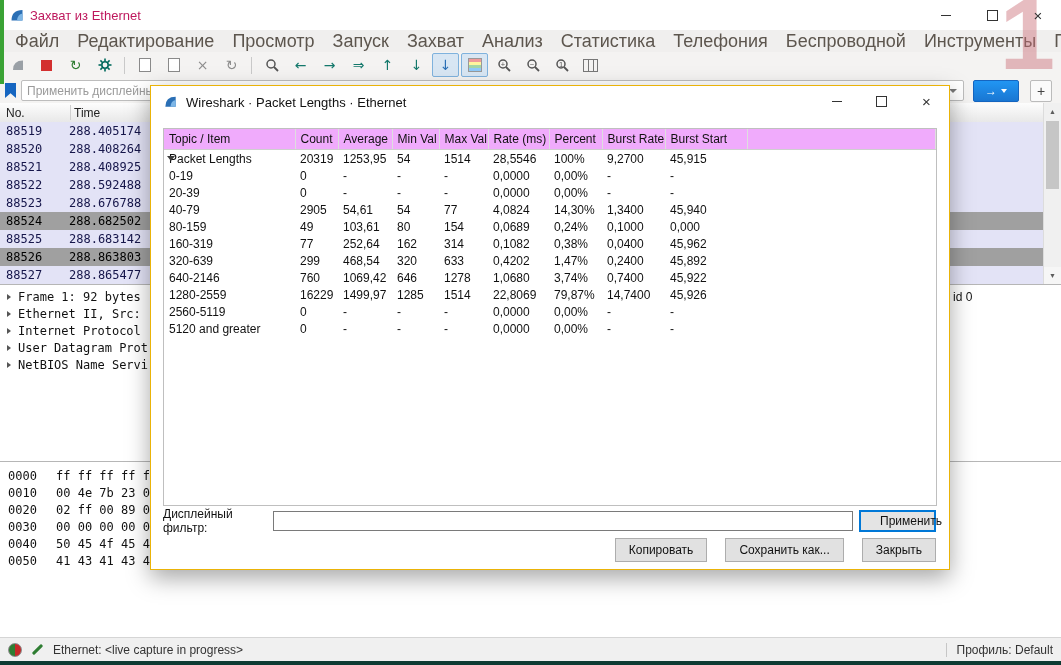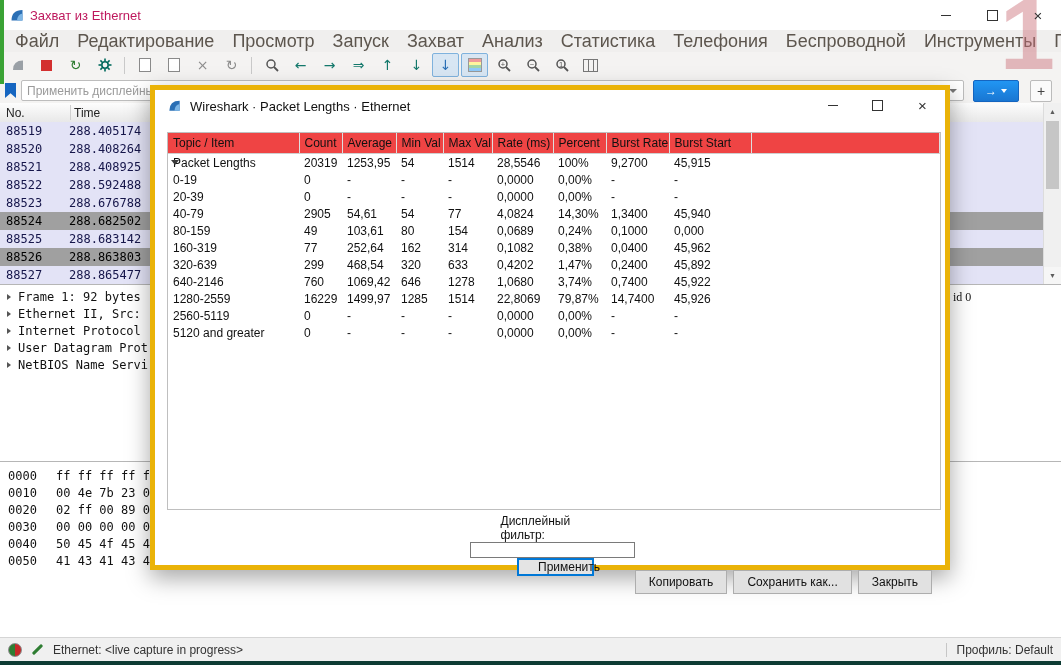--- a/index.html
+++ b/index.html
@@ -80,21 +80,21 @@
 
   
   .details-pane{position:absolute;top:284px;left:0;right:0;height:177px;background:#fff;
                 border-top:1px solid #b6b6b6;}
   .dline{height:17px;display:flex;align-items:center;gap:7px;padding-left:7px;
          font-family:"DejaVu Sans Mono",monospace;font-size:12px;color:#111;}
   .details-lines{padding-top:3px;}
   .caret{width:0;height:0;border-left:4px solid #555;border-top:3px solid transparent;
          border-bottom:3px solid transparent;flex:0 0 auto;}
   .details-right-fragment{position:absolute;left:953px;top:5px;
-         font-family:Liberation Serif, serif;font-size:12px;color:#111;}
+         font-family:Liberation Sans, sans-serif;font-size:12px;color:#111;}
 
   .hex-pane{position:absolute;top:461px;left:0;right:0;height:176px;background:#fff;
             border-top:1px solid #b6b6b6;}
   .hex-lines{padding-top:6px;}
   .hline{height:17px;line-height:17px;font-family:"DejaVu Sans Mono",monospace;font-size:12px;color:#111;}
   .hoff{display:inline-block;width:48px;padding-left:8px;}
 
   
   .statusbar{position:absolute;top:637px;left:0;right:0;height:24px;background:#f0f0f0;
              border-top:1px solid #d5d5d5;display:flex;align-items:center;font-size:12px;
@@ -105,49 +105,49 @@
   .comment-icon span{position:absolute;left:5px;top:0;width:3px;height:13px;background:#2e7d32;
                transform:rotate(45deg);border-radius:1px;display:block;}
   .status-right{margin-left:auto;display:flex;align-items:center;gap:10px;}
   .status-sep{width:1px;height:14px;background:#c6c6c6;}
 
   .taskbar-strip{position:absolute;left:0;right:0;bottom:0;height:4px;background:var(--taskbar-dark);}
   .edge-strip{position:absolute;left:0;top:0;width:4px;height:84px;background:var(--edge-green);z-index:6;}
 
   
   .dialog{position:absolute;left:150px;top:85px;width:800px;height:485px;background:#fff;
-          border:5px solid #eab308;box-shadow:0 8px 22px rgba(0,0,0,.35);z-index:10;box-sizing:border-box;}
+          border:1px solid #eab308;box-shadow:0 8px 22px rgba(0,0,0,.35);z-index:10;box-sizing:border-box;}
   .dlg-titlebar{position:relative;height:31px;background:#fff;}
   .dlg-icon{position:absolute;left:12px;top:8px;width:15px;height:15px;}
   .dlg-title{position:absolute;left:35px;top:9px;font-size:13px;color:#111;}
   .dlg-controls{position:absolute;right:0;top:0;display:flex;}
   .dbtn{width:45px;height:31px;display:flex;align-items:center;justify-content:center;}
 
   .stats-table-wrap{position:absolute;left:12px;top:42px;width:774px;height:378px;
                     border:1px solid #bfbfbf;overflow:hidden;background:#fff;box-sizing:border-box;}
   table.stats{border-collapse:collapse;width:100%;table-layout:fixed;font-size:12px;color:#111;}
   table.stats th{height:20px;font-weight:normal;text-align:left;padding:0 5px;
                  border-right:1px solid #dedede;border-bottom:1px solid #cfcfcf;
-                 white-space:nowrap;overflow:hidden;background:#ef4444;}
+                 white-space:nowrap;overflow:hidden;background:#f0abfc;}
   table.stats td{height:17px;padding:0 5px;white-space:nowrap;overflow:hidden;}
   td.c-item{position:relative;}
   td.lvl0{padding-left:17px;margin-top:36px;}
   td.lvl1{padding-left:31px;}
   .chev{position:absolute;left:3px;top:6px;width:0;height:0;border-left:4px solid transparent;
         border-right:4px solid transparent;border-top:5px solid #3a3a3a;}
 
-  .dlg-filter-row{position:absolute;left:12px;top:424px;right:1px;height:22px;
-                  display:flex;align-items:center;flex-direction:column;}
+  .dlg-filter-row{position:absolute;left:12px;top:424px;right:13px;height:22px;
+                  display:flex;align-items:center;}
   .dlg-filter-label{font-size:12px;color:#111;width:110px;flex:0 0 auto;}
   .dlg-filter-input{flex:1;height:20px;border:1px solid #7a7a7a;font-size:12px;padding:0 4px;
                     margin-right:6px;font-family:"Liberation Sans",sans-serif;box-sizing:border-box;}
   .dlg-apply-btn{width:77px;height:22px;background:#e4e4e4;border:1px solid var(--accent-blue);
                  box-shadow:inset 0 0 0 1px var(--accent-blue);font-size:12px;color:#111;
                  font-family:"Liberation Sans",sans-serif;padding-left:20px;}
-  .dlg-btn-row{position:absolute;right:13px;top:452px;display:flex;gap:6px;margin-top:28px;}
+  .dlg-btn-row{position:absolute;right:13px;top:452px;display:flex;gap:18px;}
   .dlg-button{height:24px;padding:0 13px;background:#e1e1e1;border:1px solid #adadad;
               font-size:12px;color:#111;font-family:"Liberation Sans",sans-serif;}
 </style>
 </head>
 <body>
 
 <div class="screen">
 
   <div class="titlebar">
     <span class="overlay-one">1</span>

